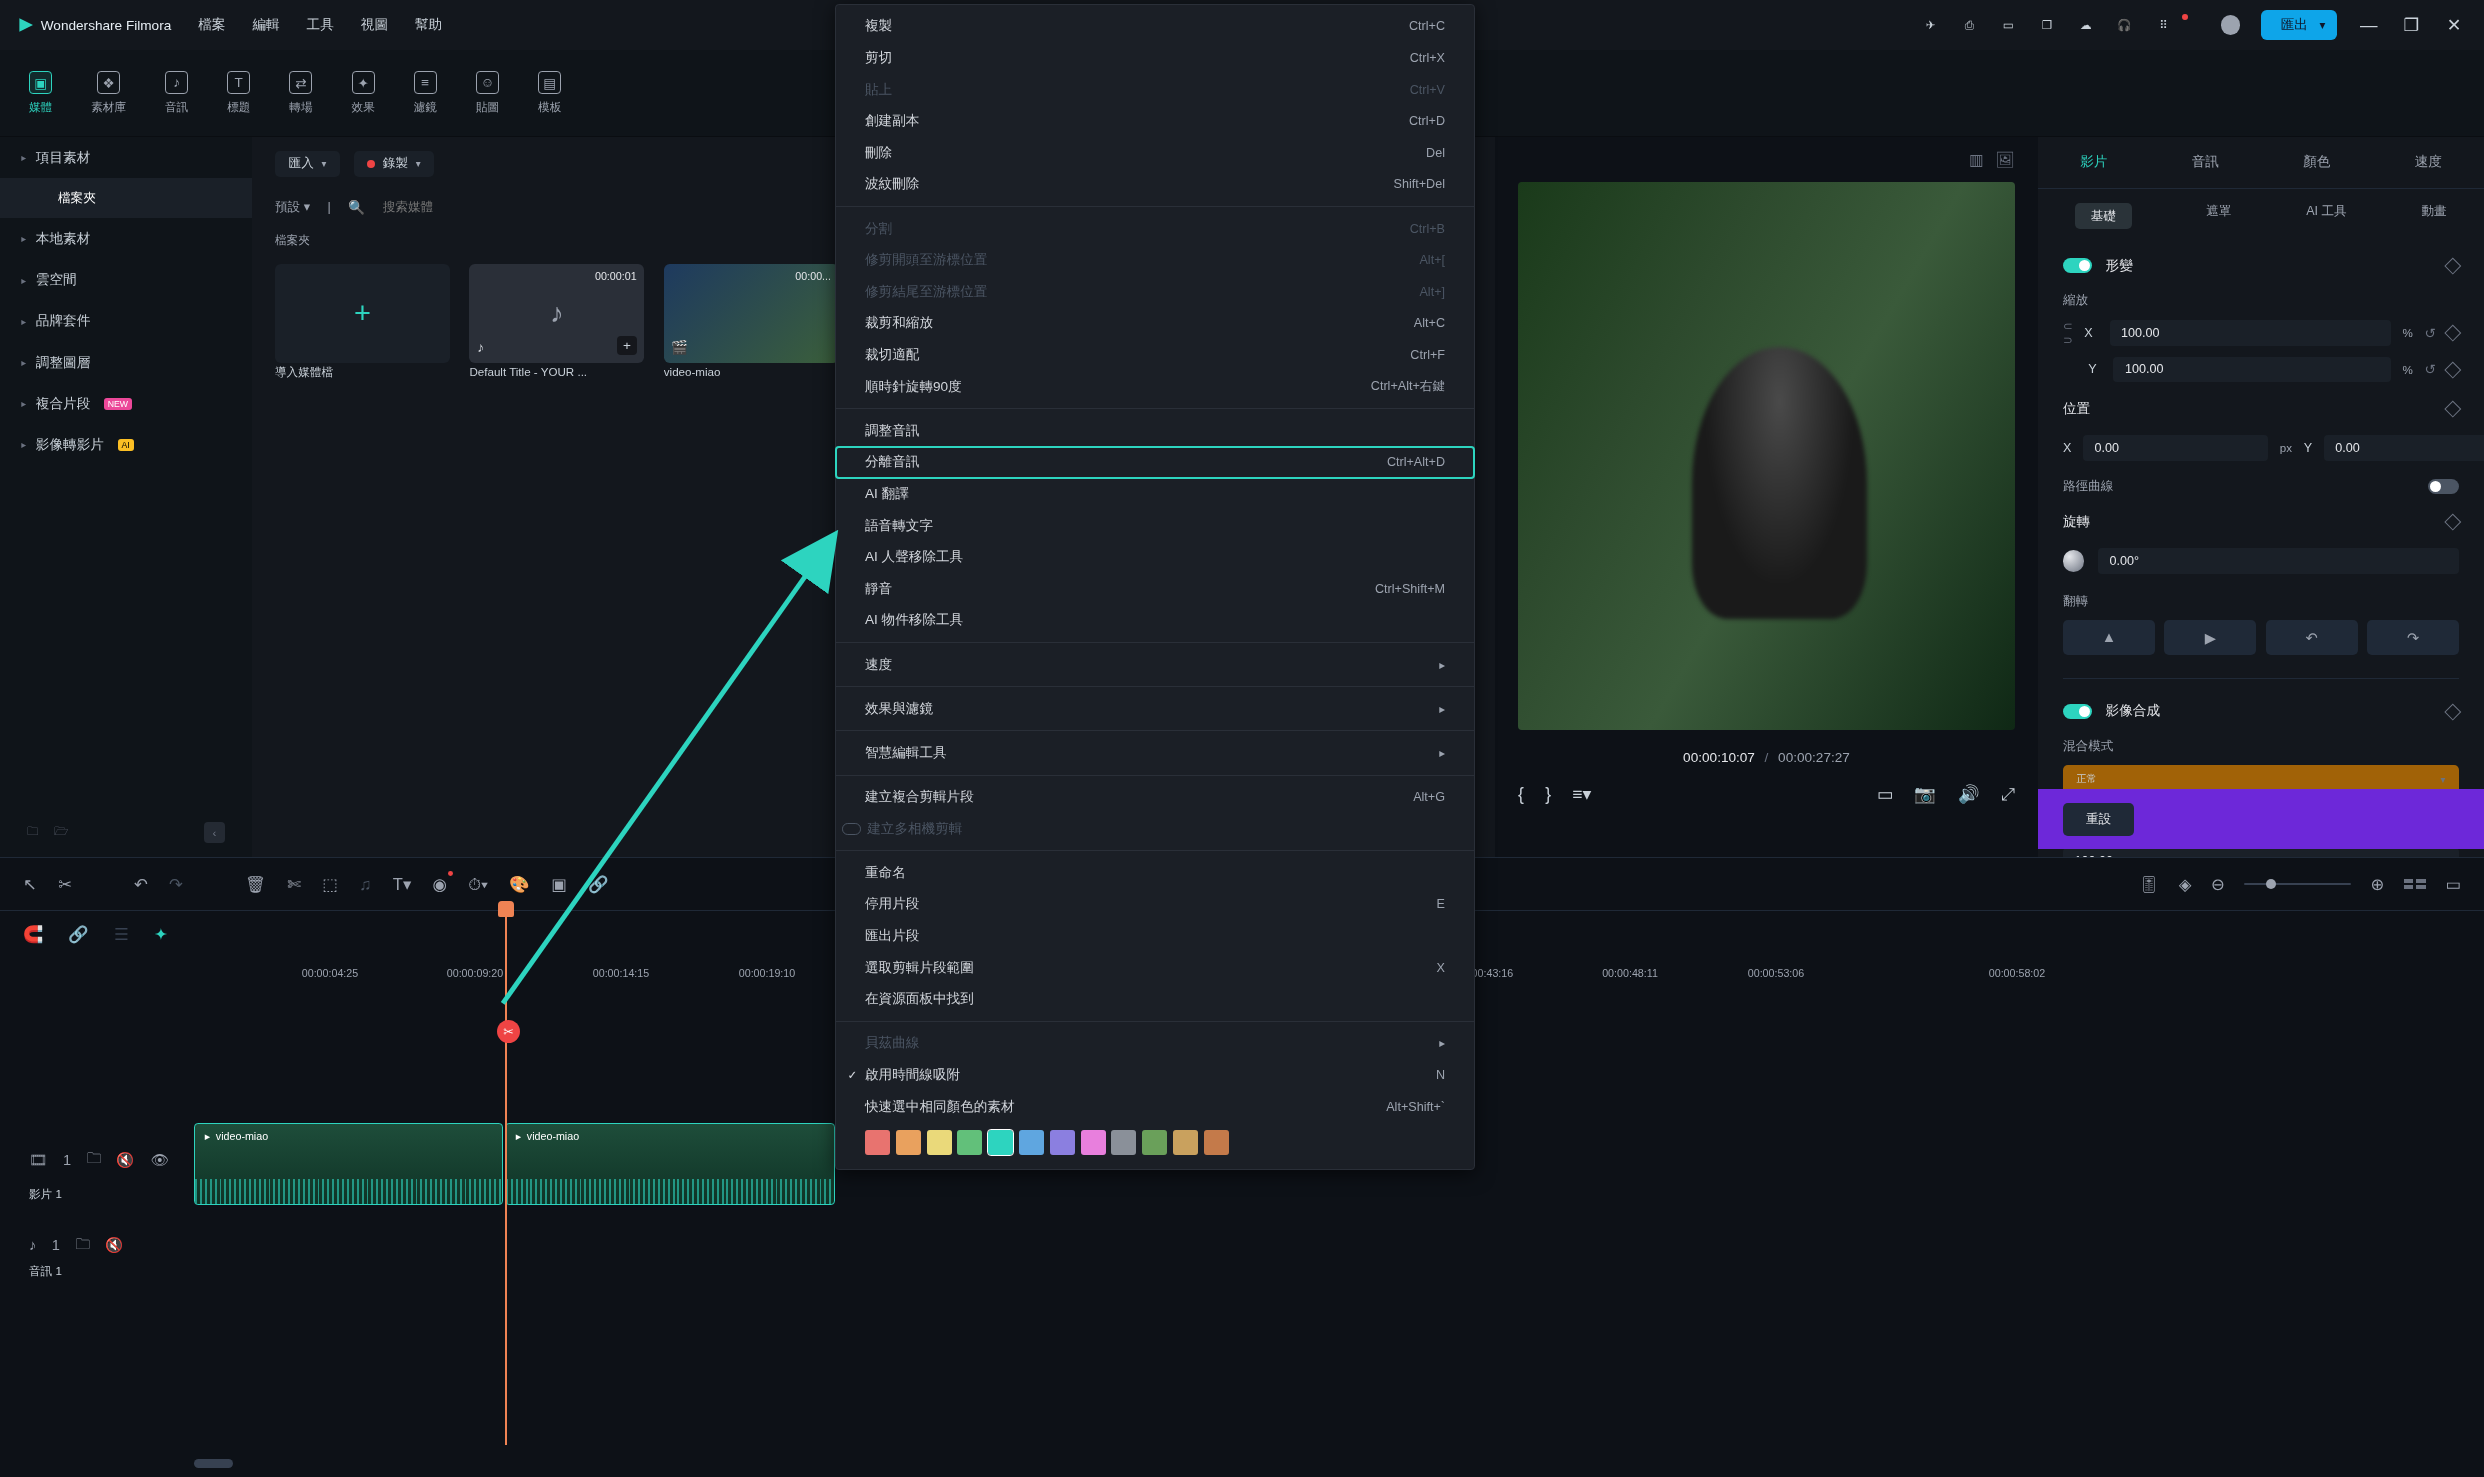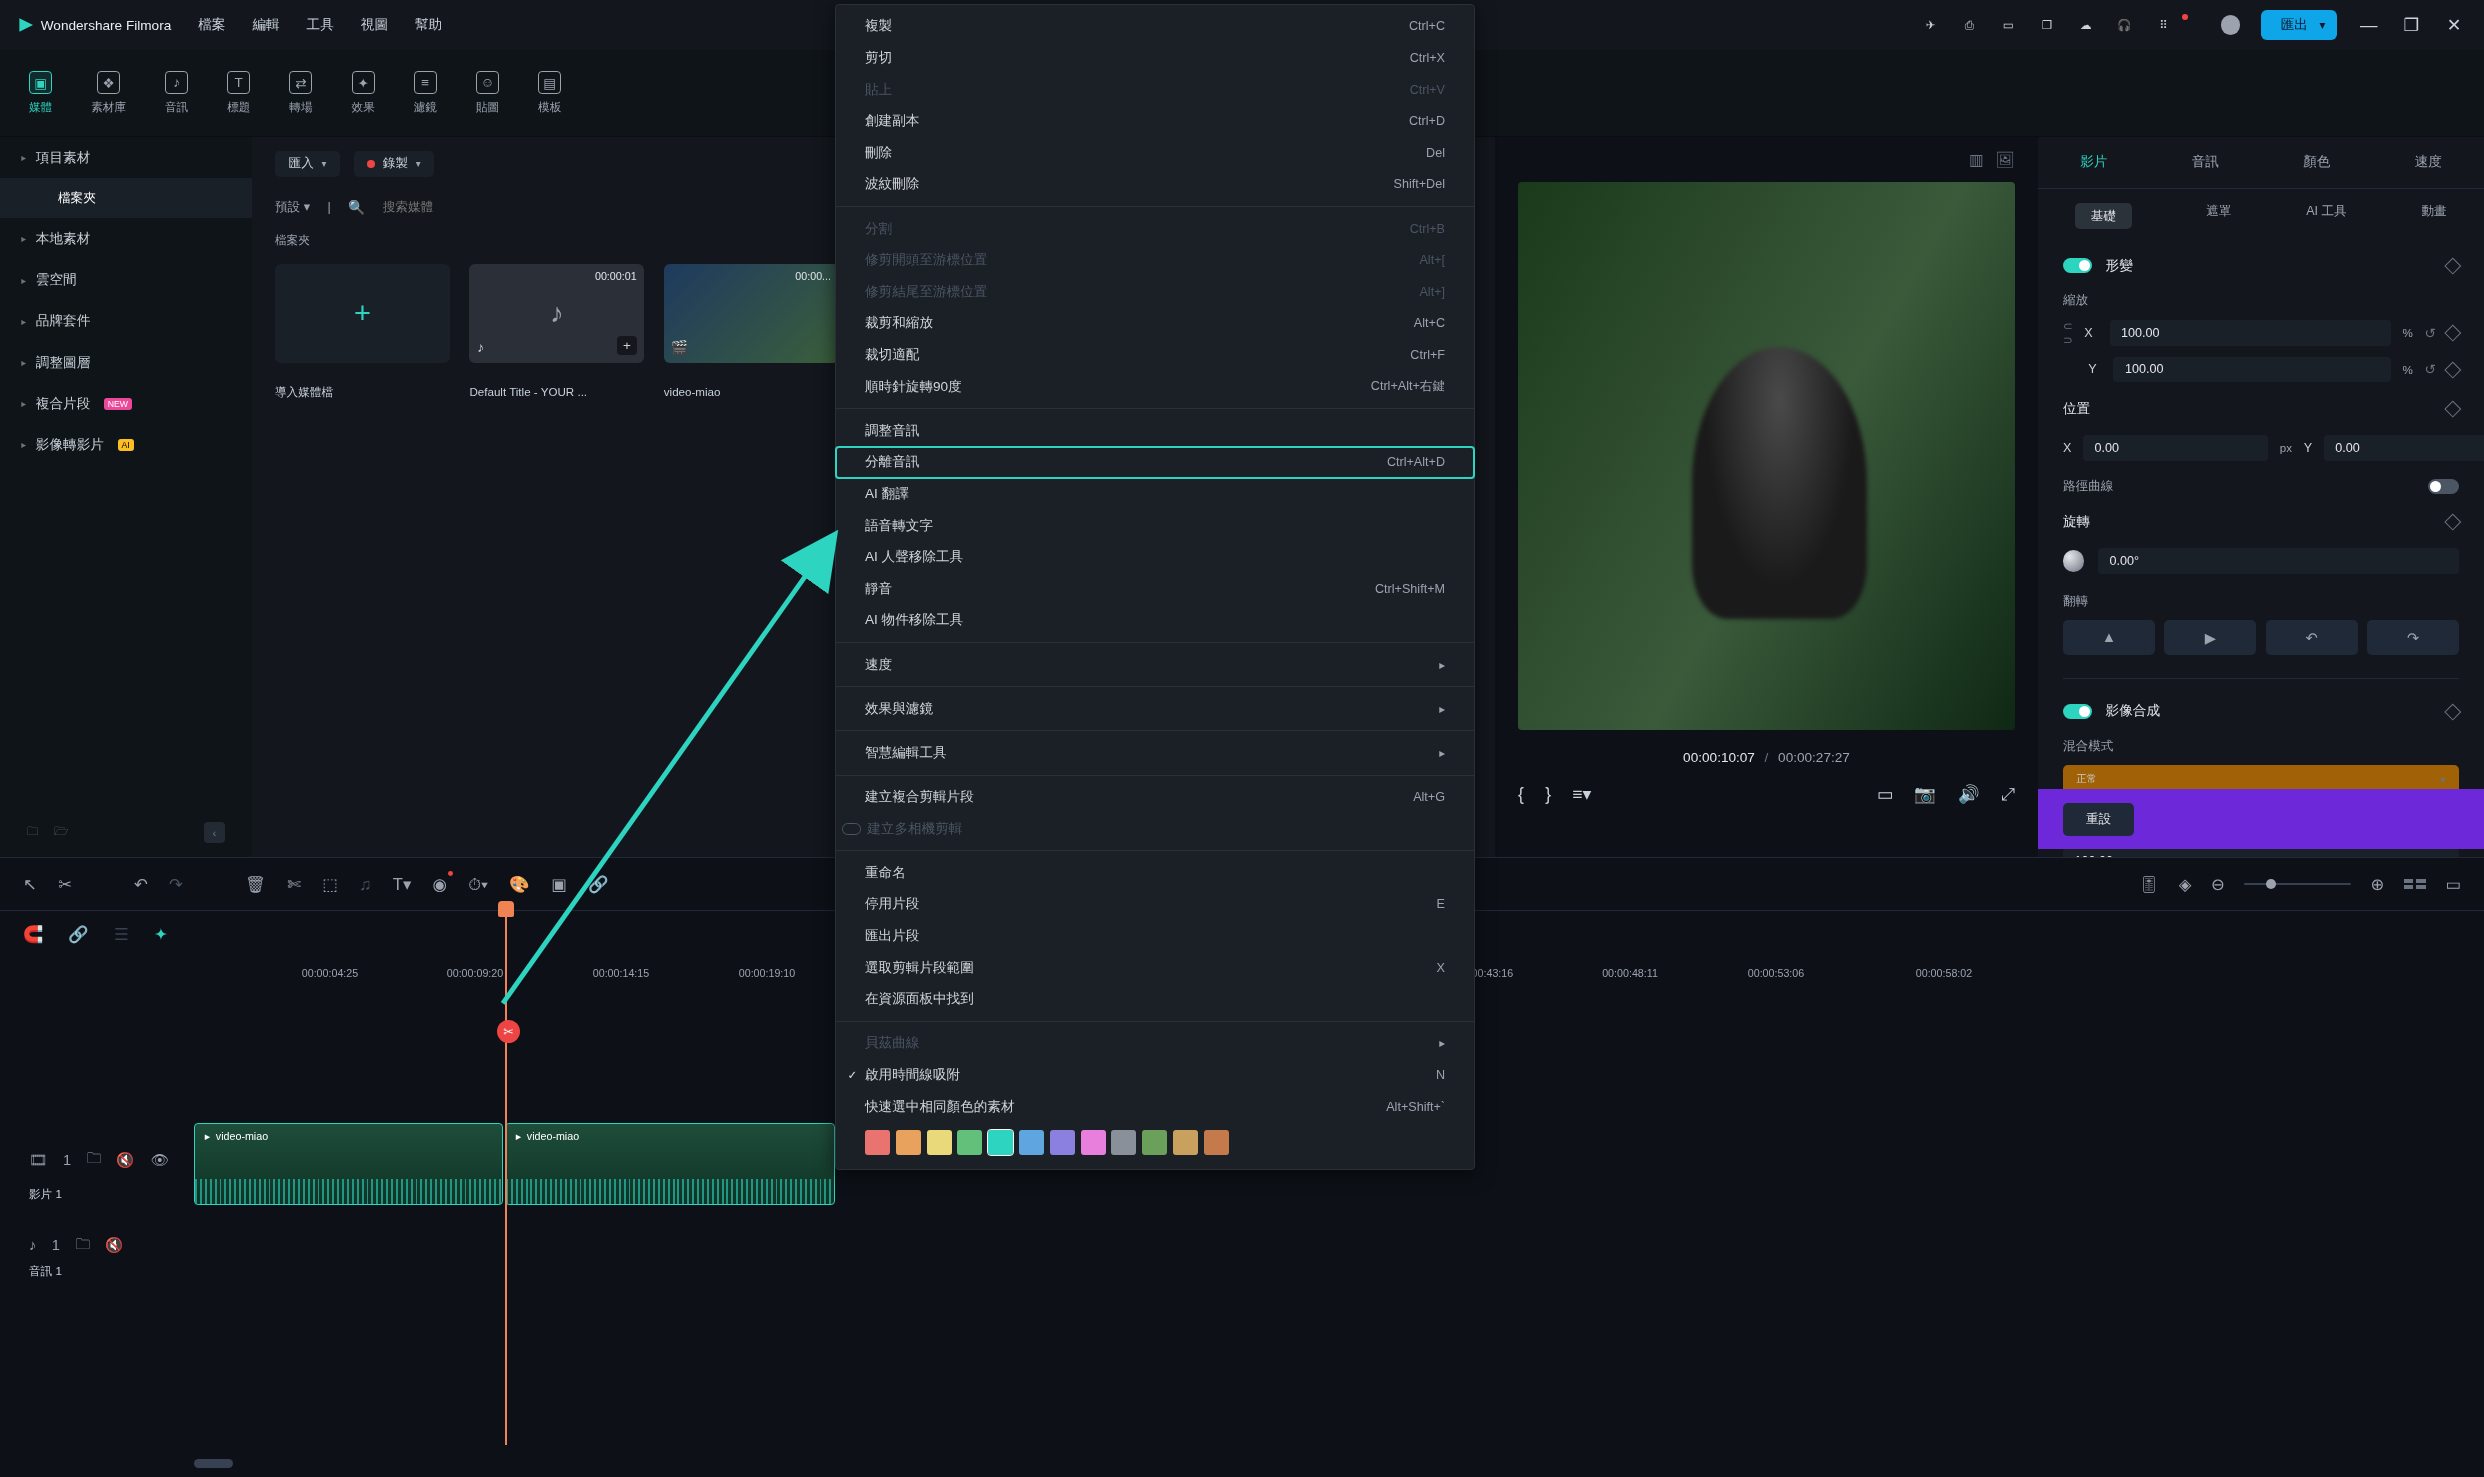--- a/index.html
+++ b/index.html
@@ -43,21 +43,21 @@
 .center-col { flex:1; background:#13171d; padding: 0 23px; display:flex; flex-direction:column; min-width:0; }
 .center-head { display:flex; align-items:center; gap:13.6px; padding: 13.6px 0; }
 .dd { background:#1a2028; padding:4.9px 13.6px; border-radius:4.9px; font-size:12.6px; display:flex; align-items:center; gap:7.8px; }
 .dd::after { content:"▾"; font-size:9.7px; color:#9ca3af; }
 .rec-dot { width:7.8px; height:7.8px; background:#ef4444; border-radius:50%; }
 .preset-row { display:flex; align-items:center; padding: 7.8px 0; gap: 17.5px; font-size:12.6px; color:#9ca3af; }
 .preset-row .search-icn { font-size:13.6px; }
 .preset-row input { background:transparent; border:none; color:#9ca3af; font-size:12.6px; outline:none; width:155px; }
 .folder-label { font-size:11.6px; color:#9ca3af; padding:9.7px 0 15.5px; }
 .thumbs { display:flex; gap:19.4px; }
-.thumb { width:175px; display:flex; flex-direction:column; gap:22px; }
+.thumb { width:175px; display:flex; flex-direction:column; gap:2px; }
 .thumb-box { width:175px; height:99px; background:#2a2f38; border-radius:5.8px; position:relative; display:flex; align-items:center; justify-content:center; }
 .thumb-box.import { background:#1a2028; }
 .thumb-box .plus { font-size:29px; color:#2dd4bf; font-weight:300; }
 .thumb-time { position:absolute; top:5.8px; right:7.8px; font-size:10.7px; color:#e5e7eb; }
 .thumb-music { font-size:27px; color:#9ca3af; }
 .thumb-music-small { position:absolute; bottom:7.8px; left:7.8px; font-size:13.6px; color:#d1d5db; }
 .thumb-add { position:absolute; bottom:7.8px; right:7.8px; width:19.4px; height:19.4px; background:rgba(0,0,0,0.5); border-radius:3.9px; display:flex; align-items:center; justify-content:center; font-size:13.6px; }
 .thumb-video { background: linear-gradient(135deg,#1e3a5f,#3b5f3b); }
 .thumb-video-icon { position:absolute; bottom:7.8px; left:7.8px; font-size:13.6px; color:#d1d5db; }
 .thumb-label { font-size:11.6px; color:#c9d1d9; text-align:left; white-space:nowrap; overflow:hidden; text-overflow:ellipsis; }
@@ -481,21 +481,21 @@
     </div>
     <div style="position:relative; height:29px;">
       <div class="tl-ruler">
         <span class="tl-tick" style="left:136px">00:00:04:25</span>
         <span class="tl-tick" style="left:281px">00:00:09:20</span>
         <span class="tl-tick" style="left:427px">00:00:14:15</span>
         <span class="tl-tick" style="left:573px">00:00:19:10</span>
         <span class="tl-tick" style="left:1291px">00:00:43:16</span>
         <span class="tl-tick" style="left:1436px">00:00:48:11</span>
         <span class="tl-tick" style="left:1582px">00:00:53:06</span>
-        <span class="tl-tick" style="left:1750px">00:00:58:02</span>
+        <span class="tl-tick" style="left:1823px">00:00:58:02</span>
       </div>
     </div>
     <div class="tl-body">
       <div class="tl-tracks-head">
         <div style="height:126px"></div>
         <div class="track-head-row">
           <span>🎞</span>
             <span>1</span>
           <span>🗀</span>
           <span>🔇</span>

